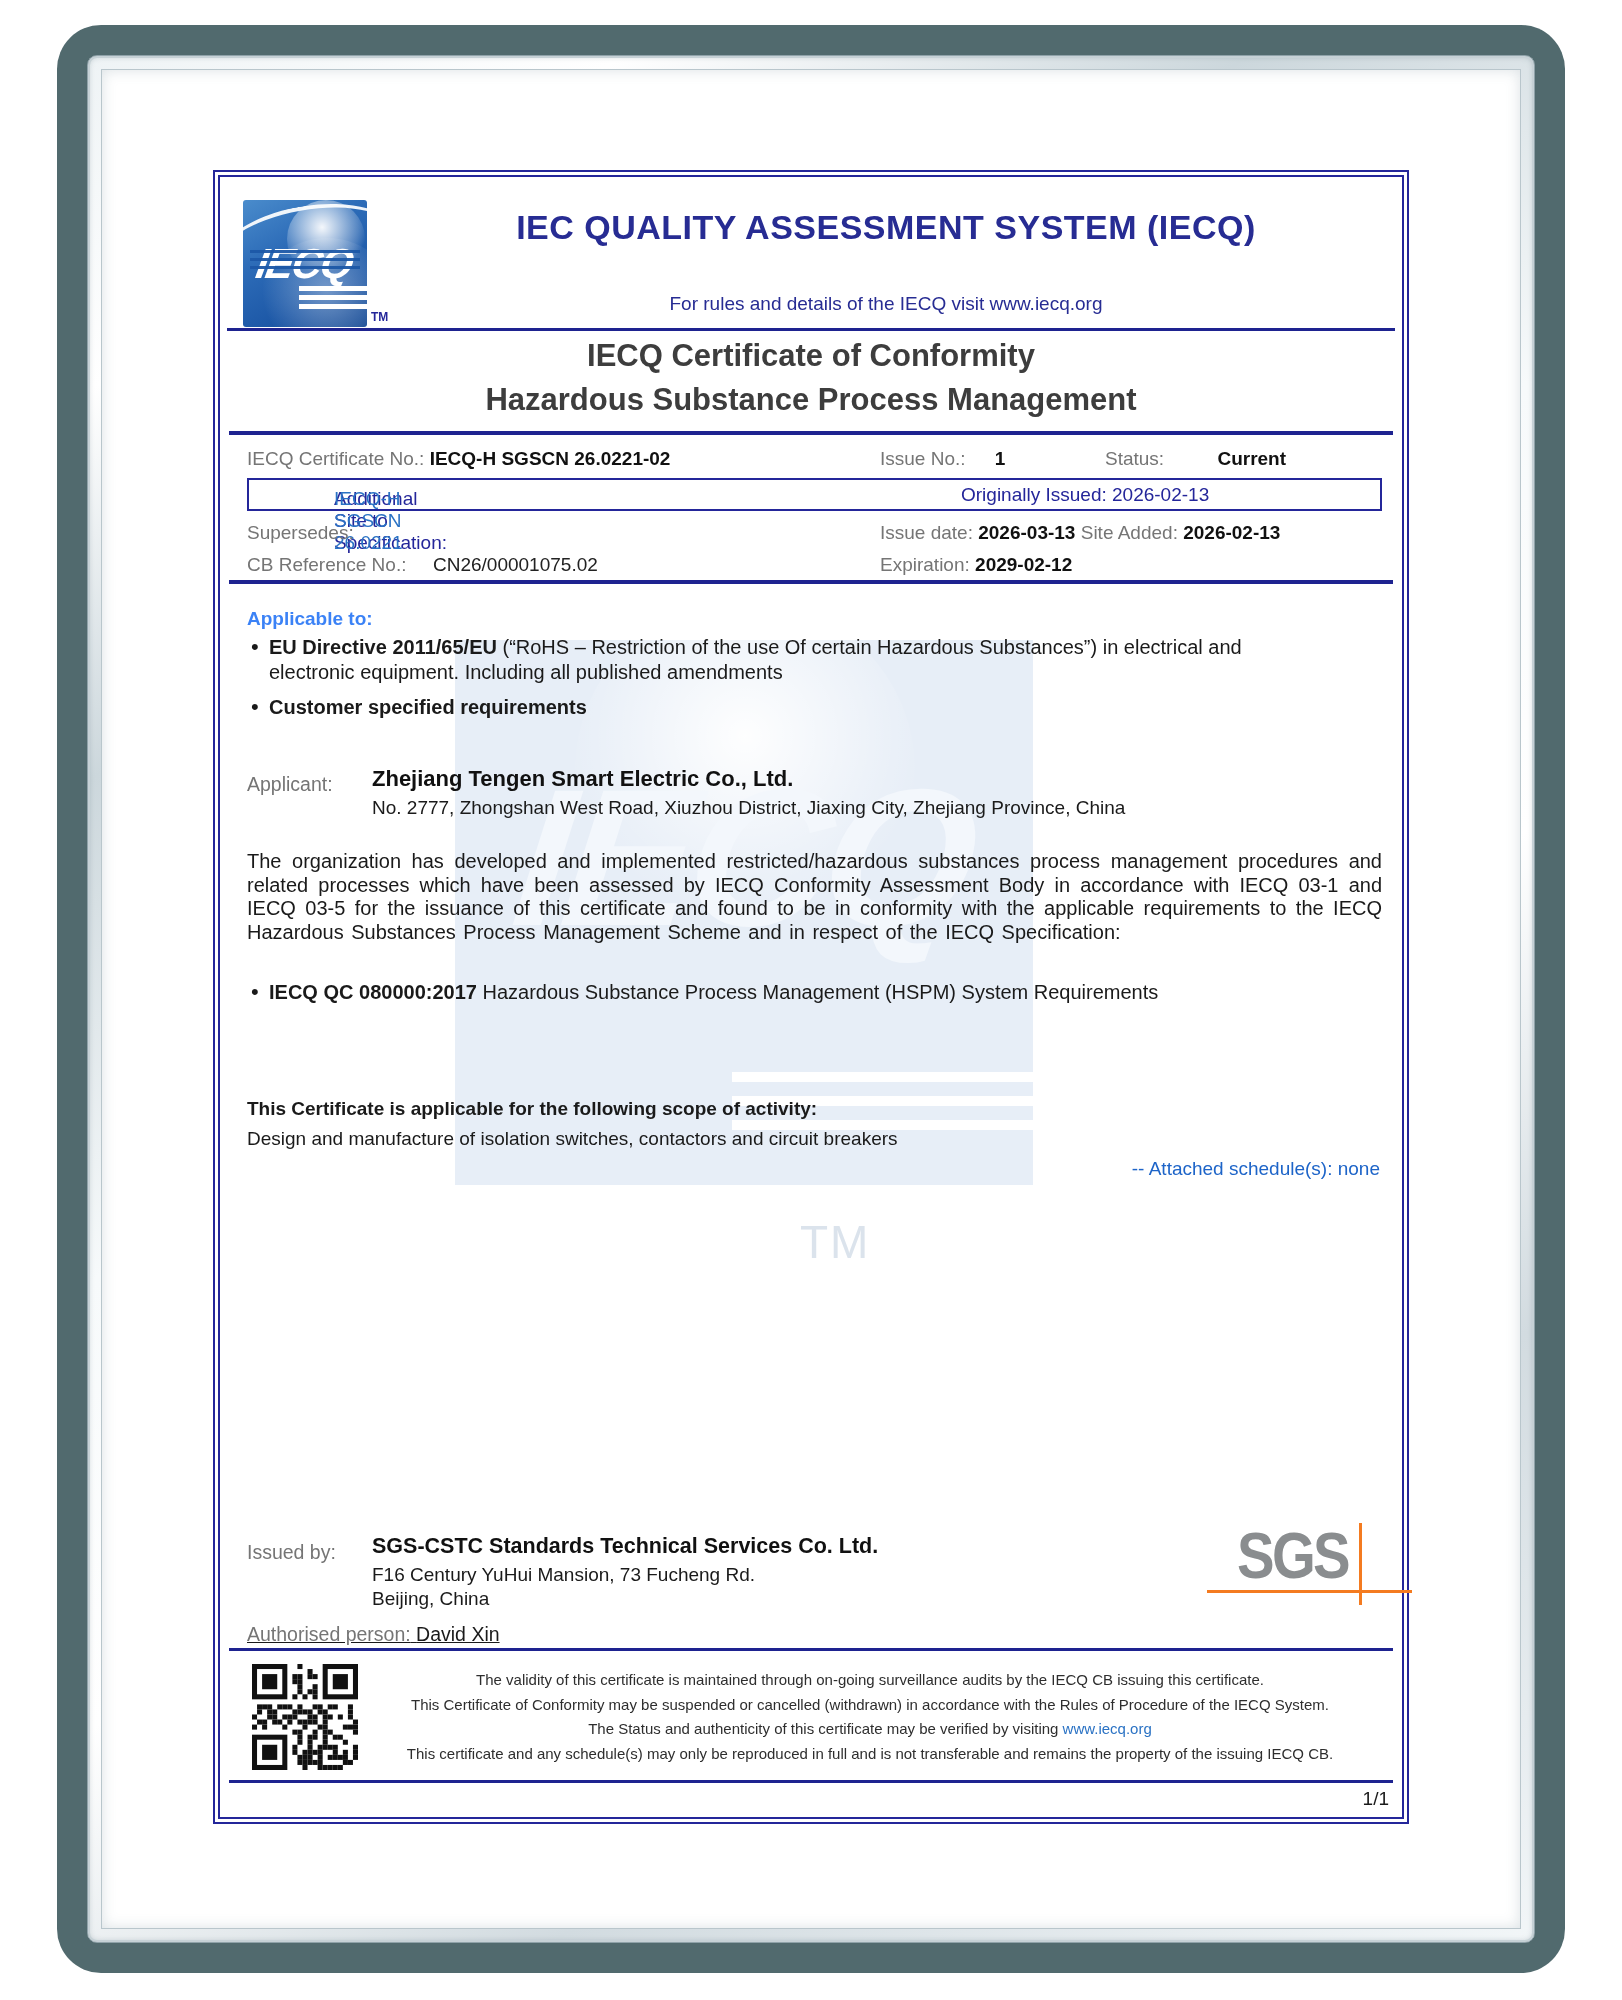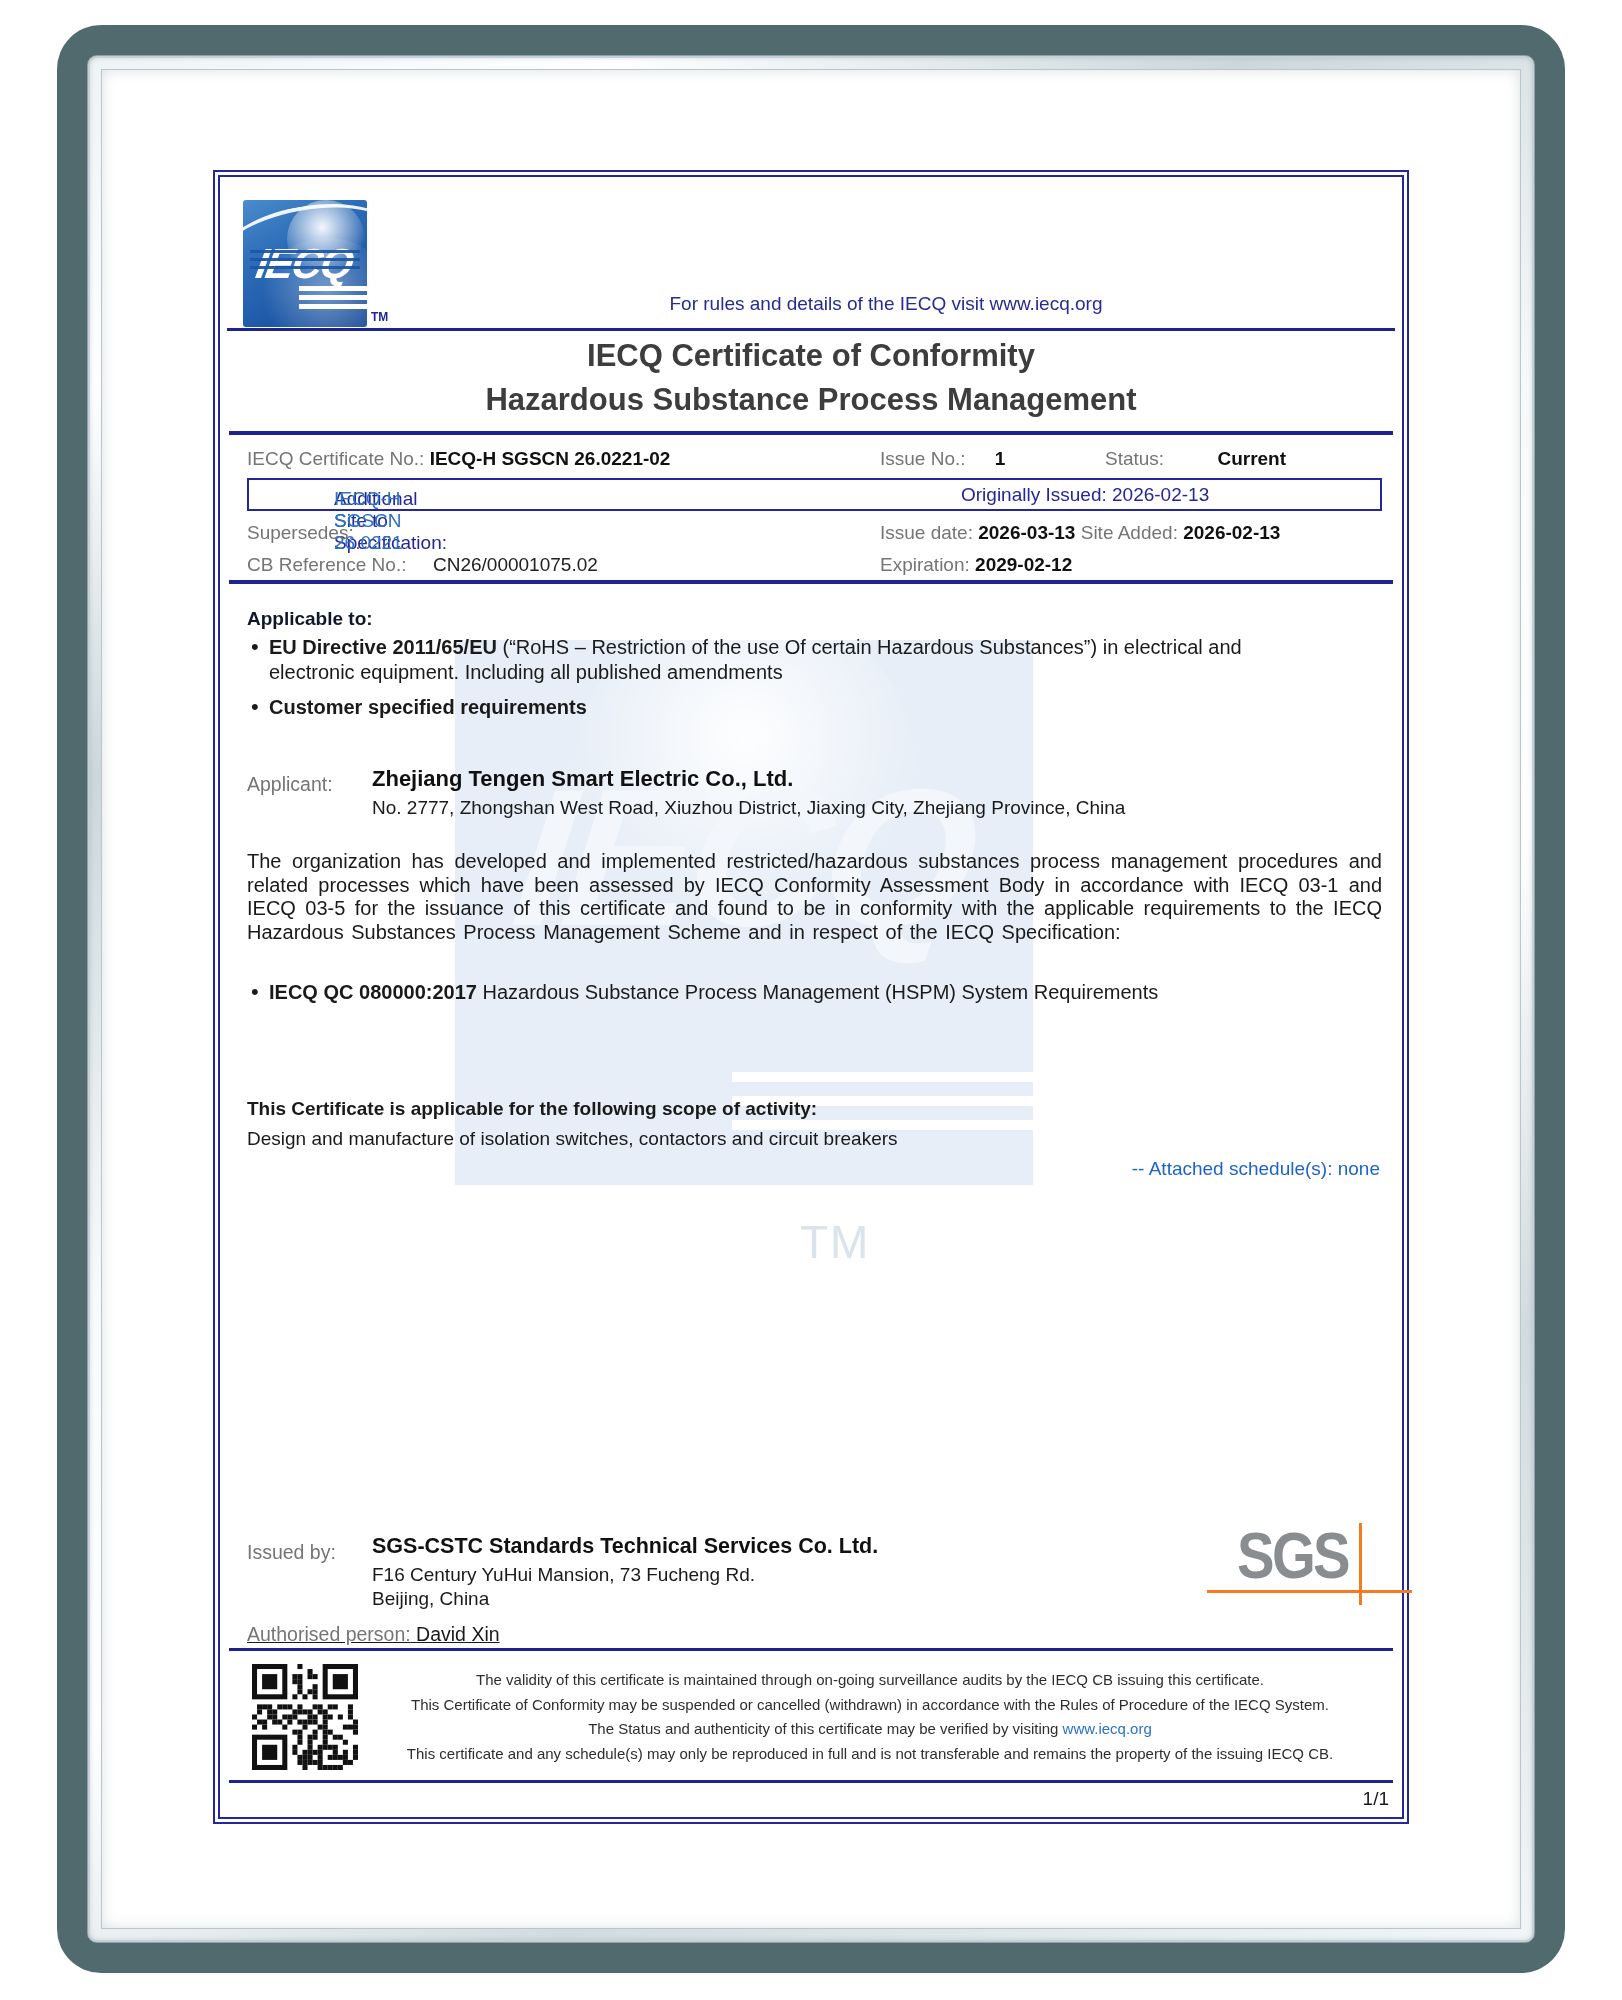--- a/index.html
+++ b/index.html
@@ -71,21 +71,21 @@
   .ltblue { color:#2a72c4; }
   .bx1 { left:85px; }
   .bx2 { left:712px; }
   .row-sup { left:32px; right:20px; top:350px; height:24px; }
   .row-cb  { left:32px; right:20px; top:382px; height:24px; }
   .rgt { position:absolute; left:633px; top:0; white-space:nowrap; }
   .cbv { position:absolute; left:186px; top:0; color:#222; }
   .rule-b { left:14px; right:14px; top:408px; height:4px; }
 
   
-  .app-head { left:32px; top:436px; font-size:19px; font-weight:bold; color:#0f172a; }
+  .app-head { left:32px; top:436px; font-size:19px; font-weight:bold; color:#3b82f6; }
   .bullet { left:36px; font-size:20px; color:#1a1a1a; }
   .bullet .dot { position:absolute; left:0; top:-1px; font-size:22px; }
   .bullet .btx { display:block; margin-left:18px; line-height:25px; max-width:1105px; }
   .b1 { top:463px; }
   .b2 { top:523px; }
   .b3 { top:808px; }
 
   
   .applicant-lbl { left:32px; top:601px; font-size:19.5px; color:#757575; }
   .applicant-name { left:157px; top:594px; font-size:22px; font-weight:bold; color:#111; }
@@ -150,20 +150,21 @@
       <div class="logo-text">IECQ</div>
       <div class="logo-stripe" style="top:50px"></div>
       <div class="logo-stripe" style="top:58px"></div>
       <div class="logo-stripe" style="top:66px"></div>
       <div class="logo-bar" style="top:86px"></div>
       <div class="logo-bar" style="top:95px"></div>
       <div class="logo-bar" style="top:104px"></div>
     </div>
     <span class="logo-tm">TM</span>
 
+    <div class="hdr-title">IEC QUALITY ASSESSMENT SYSTEM (IECQ)</div>
     <div class="hdr-sub">For rules and details of the IECQ visit www.iecq.org</div>
     <div class="rule hdr-rule"></div>
 
     <div class="doc-title1">IECQ Certificate of Conformity</div>
     <div class="doc-title2">Hazardous Substance Process Management</div>
     <div class="rule rule-a"></div>
 
     <div class="meta row1">
       <span class="lbl">IECQ Certificate No.:</span>
       <span class="bv">IECQ-H SGSCN 26.0221-02</span>

